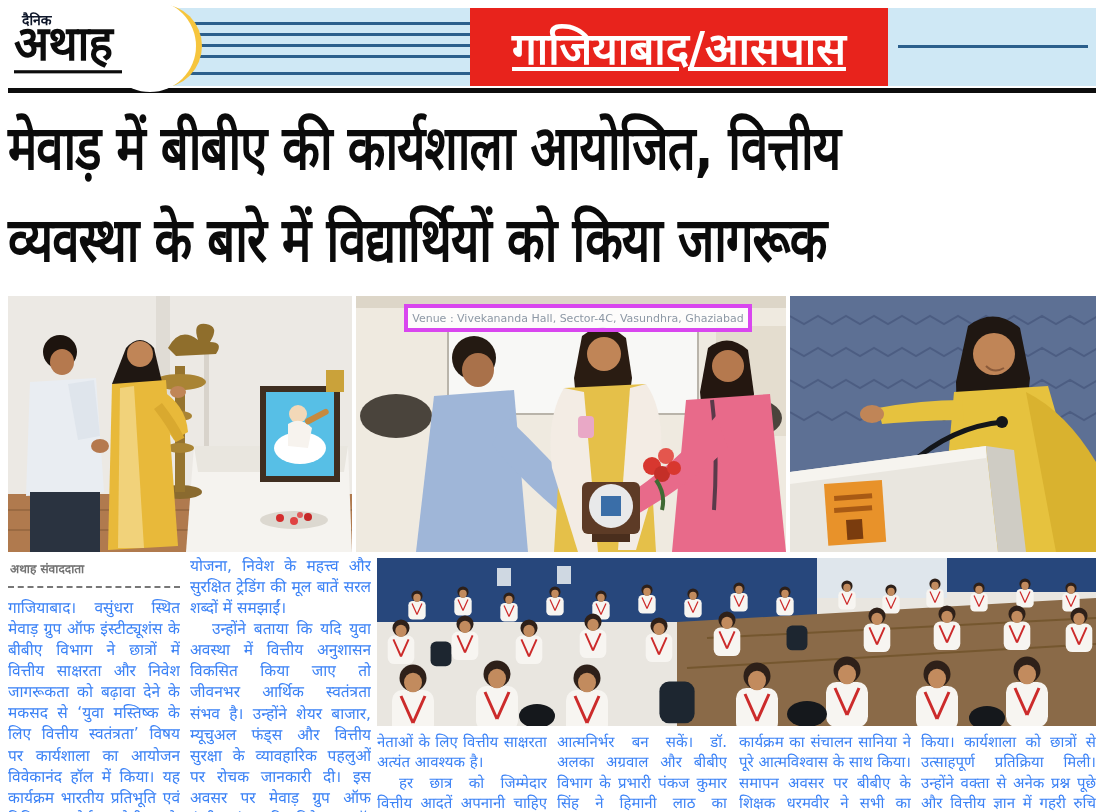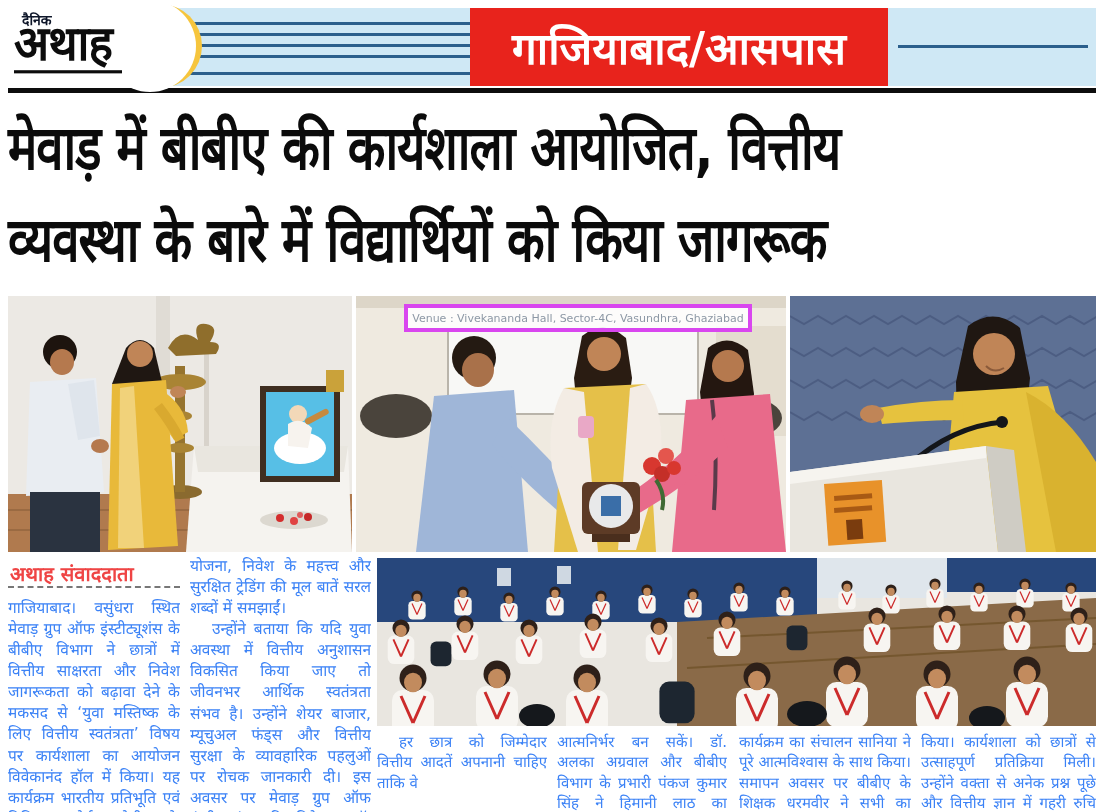--- a/index.html
+++ b/index.html
@@ -13,21 +13,21 @@
   .band{left:140px;top:8px;width:956px;height:78px;background:#cfe8f5;}
   .band-line{position:absolute;left:30px;height:3px;background:#2b5f8c;width:330px;}
   .band-line.r{left:758px;width:190px;height:3px;}
   .logo-box{left:8px;top:8px;width:150px;height:78px;background:#ffffff;z-index:3;}
   .crescent-outer{left:118px;top:4px;width:84px;height:84px;border-radius:50%;background:#f6c53d;z-index:2;}
   .crescent-inner{left:104px;top:0px;width:92px;height:92px;border-radius:50%;background:#ffffff;z-index:2;}
   .logo-daily{left:22px;top:10px;font-size:14px;font-weight:bold;color:#0f172a;z-index:4;}
   .logo-name{left:14px;top:18px;font-size:46px;font-weight:bold;color:#0c0c0c;z-index:4;
     letter-spacing:-1px;transform:scaleY(1.05);border-bottom:3px solid #0c0c0c;line-height:1.1;padding-right:10px;}
   .section-banner{left:470px;top:8px;width:418px;height:78px;background:#e8231c;color:#ffffff;
-    font-size:44px;font-weight:bold;display:flex;align-items:center;justify-content:center;z-index:3;}
+    font-size:44px;font-weight:bold;display:flex;align-items:center;justify-content:center;z-index:3;text-decoration:underline;}
   .black-rule{left:8px;top:88px;width:1088px;height:5px;background:#0d0d0d;}
 
   
   .headline{left:8px;width:1088px;font-weight:bold;color:#0b0b0b;font-size:49px;
     white-space:nowrap;transform:scaleY(1.25);transform-origin:center top;letter-spacing:-1px;
     text-align:justify;}
   .headline::after{content:"";display:inline-block;width:100%;}
   .hl1{top:104px;}
   .hl2{top:196px;}
 
@@ -35,21 +35,21 @@
   .photo{top:296px;height:256px;overflow:hidden;background:#ddd;}
   .photo svg{display:block;width:100%;height:100%;}
   .p1{left:8px;width:344px;}
   .p2{left:356px;width:430px;position:absolute;}
   .p3{left:790px;width:306px;}
   .venue-banner{position:absolute;left:48px;top:8px;width:340px;height:20px;background:rgba(255,255,255,.85);
     border:4px solid #d946ef;color:#8d98a5;font-size:11px;display:flex;align-items:center;justify-content:center;
     white-space:nowrap;}
 
   
-  .byline{left:10px;top:560px;width:170px;font-size:20px;font-weight:bold;color:#ef4444;}
+  .byline{left:10px;top:560px;width:170px;font-size:12px;font-weight:bold;color:#737373;}
   .byline-rule{left:8px;top:586px;width:172px;border-top:2px dashed #777;}
   .bodycol{font-size:15.5px;line-height:1.36;color:#3b82f6;text-align:justify;overflow:hidden;}
   .bodycol p{margin:0;}
   .bodycol p.ind{text-indent:22px;}
   .lede{font-weight:normal;}
   .col1{left:8px;top:598px;width:172px;height:214px;}
   .col2{left:190px;top:556px;width:181px;height:256px;}
   .col3{left:377px;top:732px;width:170px;height:80px;font-size:15px;}
   .col4{left:557px;top:732px;width:170px;height:80px;font-size:15px;}
   .col5{left:739px;top:732px;width:172px;height:80px;font-size:15px;}
@@ -352,20 +352,21 @@
 <div class="abs bodycol col1">
   <p><span class="lede">गाजियाबाद।</span><span> वसुंधरा स्थित मेवाड़ ग्रुप ऑफ इंस्टीट्यूशंस के बीबीए विभाग ने छात्रों में वित्तीय साक्षरता और निवेश जागरूकता को बढ़ावा देने के मकसद से ‘युवा मस्तिष्क के लिए वित्तीय स्वतंत्रता’ विषय पर कार्यशाला का आयोजन विवेकानंद हॉल में किया। यह कार्यक्रम भारतीय प्रतिभूति एवं विनिमय बोर्ड (सेबी) के सहयोग से हुआ। सेबी संस्था को प्रोफेशनल ट्रेनर हिमानी लाठ मुख्य वक्ता थीं। उन्होंने छात्रों को वित्तीय</span></p>
 </div>
 
 <div class="abs bodycol col2">
   <p>योजना, निवेश के महत्त्व और सुरक्षित ट्रेडिंग की मूल बातें सरल शब्दों में समझाईं।</p>
   <p class="ind">उन्होंने बताया कि यदि युवा अवस्था में वित्तीय अनुशासन विकसित किया जाए तो जीवनभर आर्थिक स्वतंत्रता संभव है। उन्होंने शेयर बाजार, म्यूचुअल फंड्स और वित्तीय सुरक्षा के व्यावहारिक पहलुओं पर रोचक जानकारी दी। इस अवसर पर मेवाड़ ग्रुप ऑफ इंस्टीट्यूशंस की निदेशक डॉ. अलका अग्रवाल ने अपने उद्बोधन में कहा कि भविष्य के व्यावसायिक</p>
 </div>
 
 <div class="abs bodycol col3">
+  <p>नेताओं के लिए वित्तीय साक्षरता अत्यंत आवश्यक है।</p>
   <p class="ind">हर छात्र को जिम्मेदार वित्तीय आदतें अपनानी चाहिए ताकि वे</p>
 </div>
 
 <div class="abs bodycol col4">
   <p>आत्मनिर्भर बन सकें। डॉ. अलका अग्रवाल और बीबीए विभाग के प्रभारी पंकज कुमार सिंह ने हिमानी लाठ का पुष्पगुच्छ से स्वागत किया।</p>
 </div>
 
 <div class="abs bodycol col5">
   <p>कार्यक्रम का संचालन सानिया ने पूरे आत्मविश्वास के साथ किया। समापन अवसर पर बीबीए के शिक्षक धरमवीर ने सभी का आभार व्यक्त</p>
 </div>

